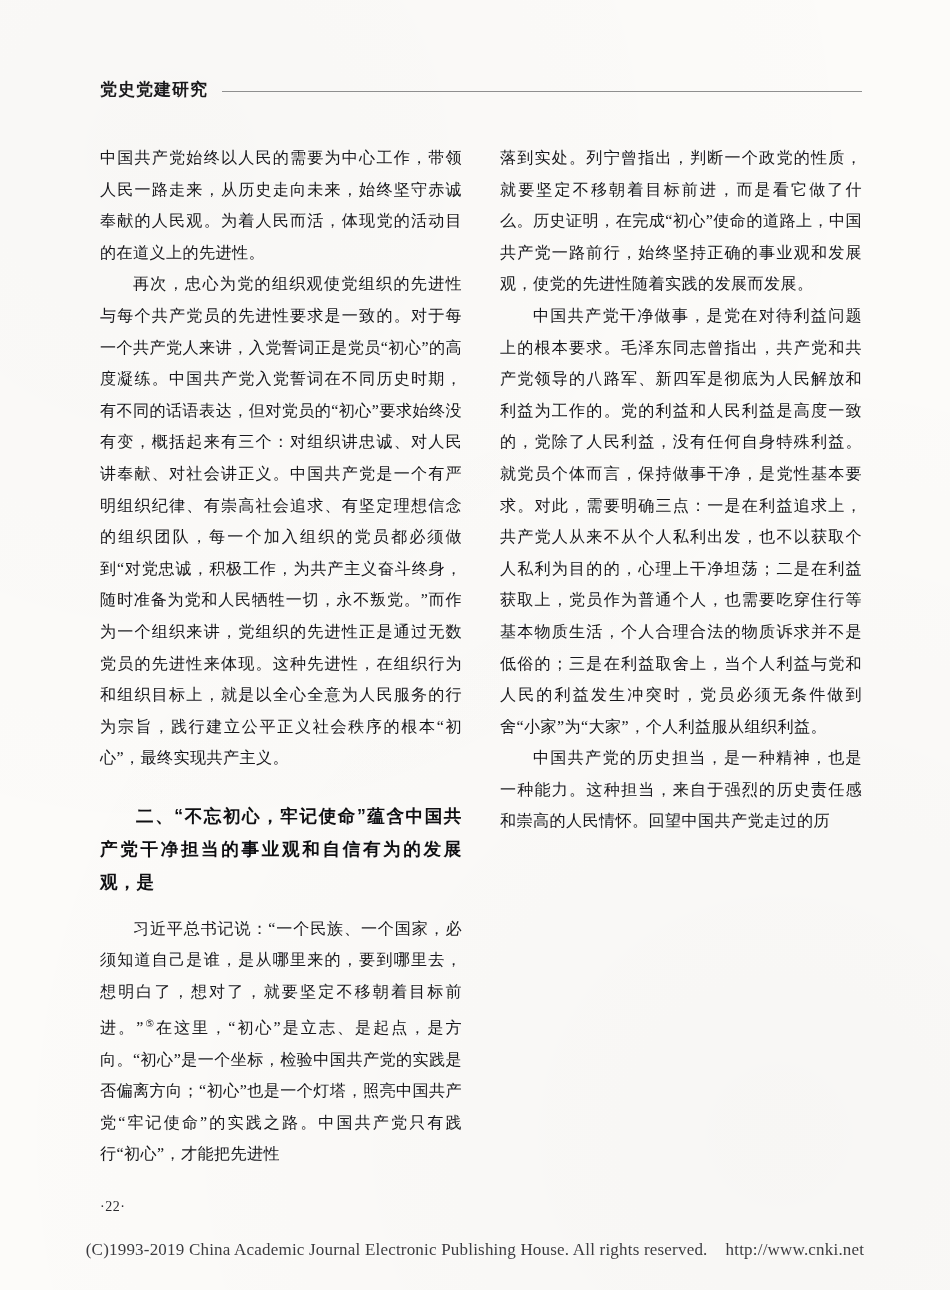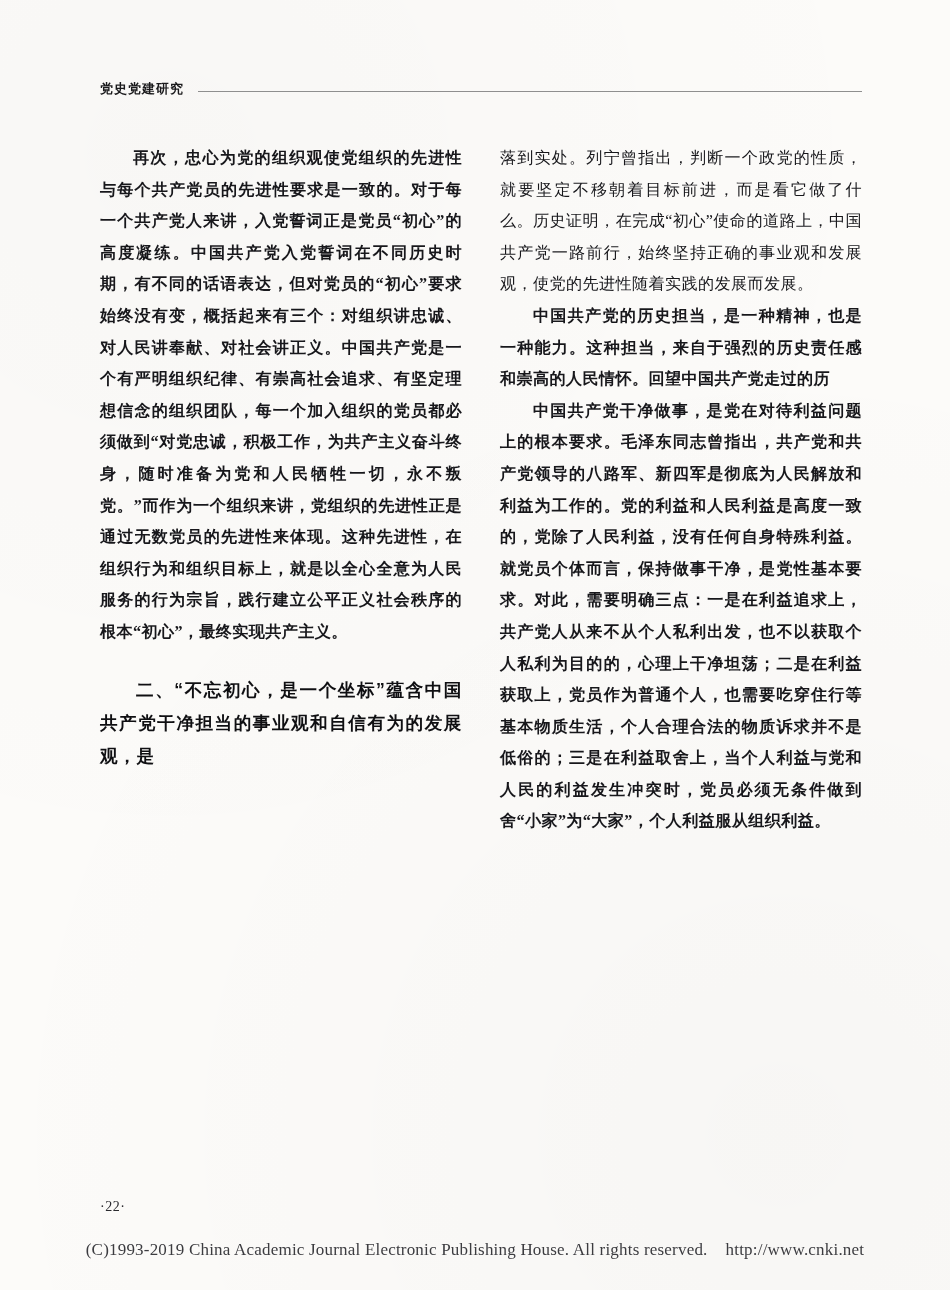--- a/index.html
+++ b/index.html
@@ -29,21 +29,21 @@
     left: 100px;
     right: 88px;
     height: 30px;
     display: flex;
     align-items: center;
     gap: 14px;
   }
   .header-title {
     font-family: "Liberation Sans", sans-serif;
     font-weight: bold;
-    font-size: 13px;
+    font-size: 17px;
     letter-spacing: 1px;
     color: #1a1a1c;
     white-space: nowrap;
   }
   .header-rule {
     flex: 1;
     height: 1px;
     background: #8f8f8f;
     margin-top: 4px;
   }
@@ -62,21 +62,20 @@
     margin: 0;
     font-size: 16.1px;
     line-height: 31.6px;
     text-align: justify;
     text-justify: inter-ideograph;
     letter-spacing: 0.4px;
     color: #17171b;
   }
   p.indent {
     text-indent: 2.05em;
-    font-weight: bold;
   }
   .section-heading {
     margin: 26px 0 14px 0;
     font-family: "Liberation Sans", sans-serif;
     font-weight: bold;
     font-size: 17.6px;
     line-height: 33px;
     text-align: justify;
     text-indent: 2.05em;
     letter-spacing: 0.6px;
@@ -119,30 +118,32 @@
 <div class="page">
 
   <div class="header">
     <div class="header-title">党史党建研究</div>
     <div class="header-rule"></div>
   </div>
 
   <div class="columns">
 
     <div class="col">
+      <p>中国共产党始终以人民的需要为中心工作，带领人民一路走来，从历史走向未来，始终坚守赤诚奉献的人民观。为着人民而活，体现党的活动目的在道义上的先进性。</p>
       <p class="indent">再次，忠心为党的组织观使党组织的先进性与每个共产党员的先进性要求是一致的。对于每一个共产党人来讲，入党誓词正是党员“初心”的高度凝练。中国共产党入党誓词在不同历史时期，有不同的话语表达，但对党员的“初心”要求始终没有变，概括起来有三个：对组织讲忠诚、对人民讲奉献、对社会讲正义。中国共产党是一个有严明组织纪律、有崇高社会追求、有坚定理想信念的组织团队，每一个加入组织的党员都必须做到“对党忠诚，积极工作，为共产主义奋斗终身，随时准备为党和人民牺牲一切，永不叛党。”而作为一个组织来讲，党组织的先进性正是通过无数党员的先进性来体现。这种先进性，在组织行为和组织目标上，就是以全心全意为人民服务的行为宗旨，践行建立公平正义社会秩序的根本“初心”，最终实现共产主义。</p>
 
-      <h2 class="section-heading">二、“不忘初心，是一个坐标”蕴含中国共产党干净担当的事业观和自信有为的发展观，是</h2>
+      <h2 class="section-heading">二、“不忘初心，牢记使命”蕴含中国共产党干净担当的事业观和自信有为的发展观，是</h2>
 
+      <p class="indent"><span>习近平总书记说：“一个民族、一个国家，必须知道自己是谁，是从哪里来的，要到哪里去，想明白了，想对了，就要坚定不移朝着目标前进。”</span><span class="sup">⑤</span><span>在这里，“初心”是立志、是起点，是方向。“初心”是一个坐标，检验中国共产党的实践是否偏离方向；“初心”也是一个灯塔，照亮中国共产党“牢记使命”的实践之路。中国共产党只有践行“初心”，才能把先进性</span></p>
     </div>
 
     <div class="col">
       <p>落到实处。列宁曾指出，判断一个政党的性质，就要坚定不移朝着目标前进，而是看它做了什么。历史证明，在完成“初心”使命的道路上，中国共产党一路前行，始终坚持正确的事业观和发展观，使党的先进性随着实践的发展而发展。</p>
+      <p class="indent">中国共产党干净做事，是党在对待利益问题上的根本要求。毛泽东同志曾指出，共产党和共产党领导的八路军、新四军是彻底为人民解放和利益为工作的。党的利益和人民利益是高度一致的，党除了人民利益，没有任何自身特殊利益。就党员个体而言，保持做事干净，是党性基本要求。对此，需要明确三点：一是在利益追求上，共产党人从来不从个人私利出发，也不以获取个人私利为目的的，心理上干净坦荡；二是在利益获取上，党员作为普通个人，也需要吃穿住行等基本物质生活，个人合理合法的物质诉求并不是低俗的；三是在利益取舍上，当个人利益与党和人民的利益发生冲突时，党员必须无条件做到舍“小家”为“大家”，个人利益服从组织利益。</p>
       <p class="indent">中国共产党的历史担当，是一种精神，也是一种能力。这种担当，来自于强烈的历史责任感和崇高的人民情怀。回望中国共产党走过的历</p>
-      <p class="indent">中国共产党干净做事，是党在对待利益问题上的根本要求。毛泽东同志曾指出，共产党和共产党领导的八路军、新四军是彻底为人民解放和利益为工作的。党的利益和人民利益是高度一致的，党除了人民利益，没有任何自身特殊利益。就党员个体而言，保持做事干净，是党性基本要求。对此，需要明确三点：一是在利益追求上，共产党人从来不从个人私利出发，也不以获取个人私利为目的的，心理上干净坦荡；二是在利益获取上，党员作为普通个人，也需要吃穿住行等基本物质生活，个人合理合法的物质诉求并不是低俗的；三是在利益取舍上，当个人利益与党和人民的利益发生冲突时，党员必须无条件做到舍“小家”为“大家”，个人利益服从组织利益。</p>
     </div>
 
   </div>
 
   <div class="page-number">·22·</div>
 
   <div class="footer">
     <span>(C)1993-2019 China Academic Journal Electronic Publishing House. All rights reserved.</span><span class="url">http://www.cnki.net</span>
   </div>
 

